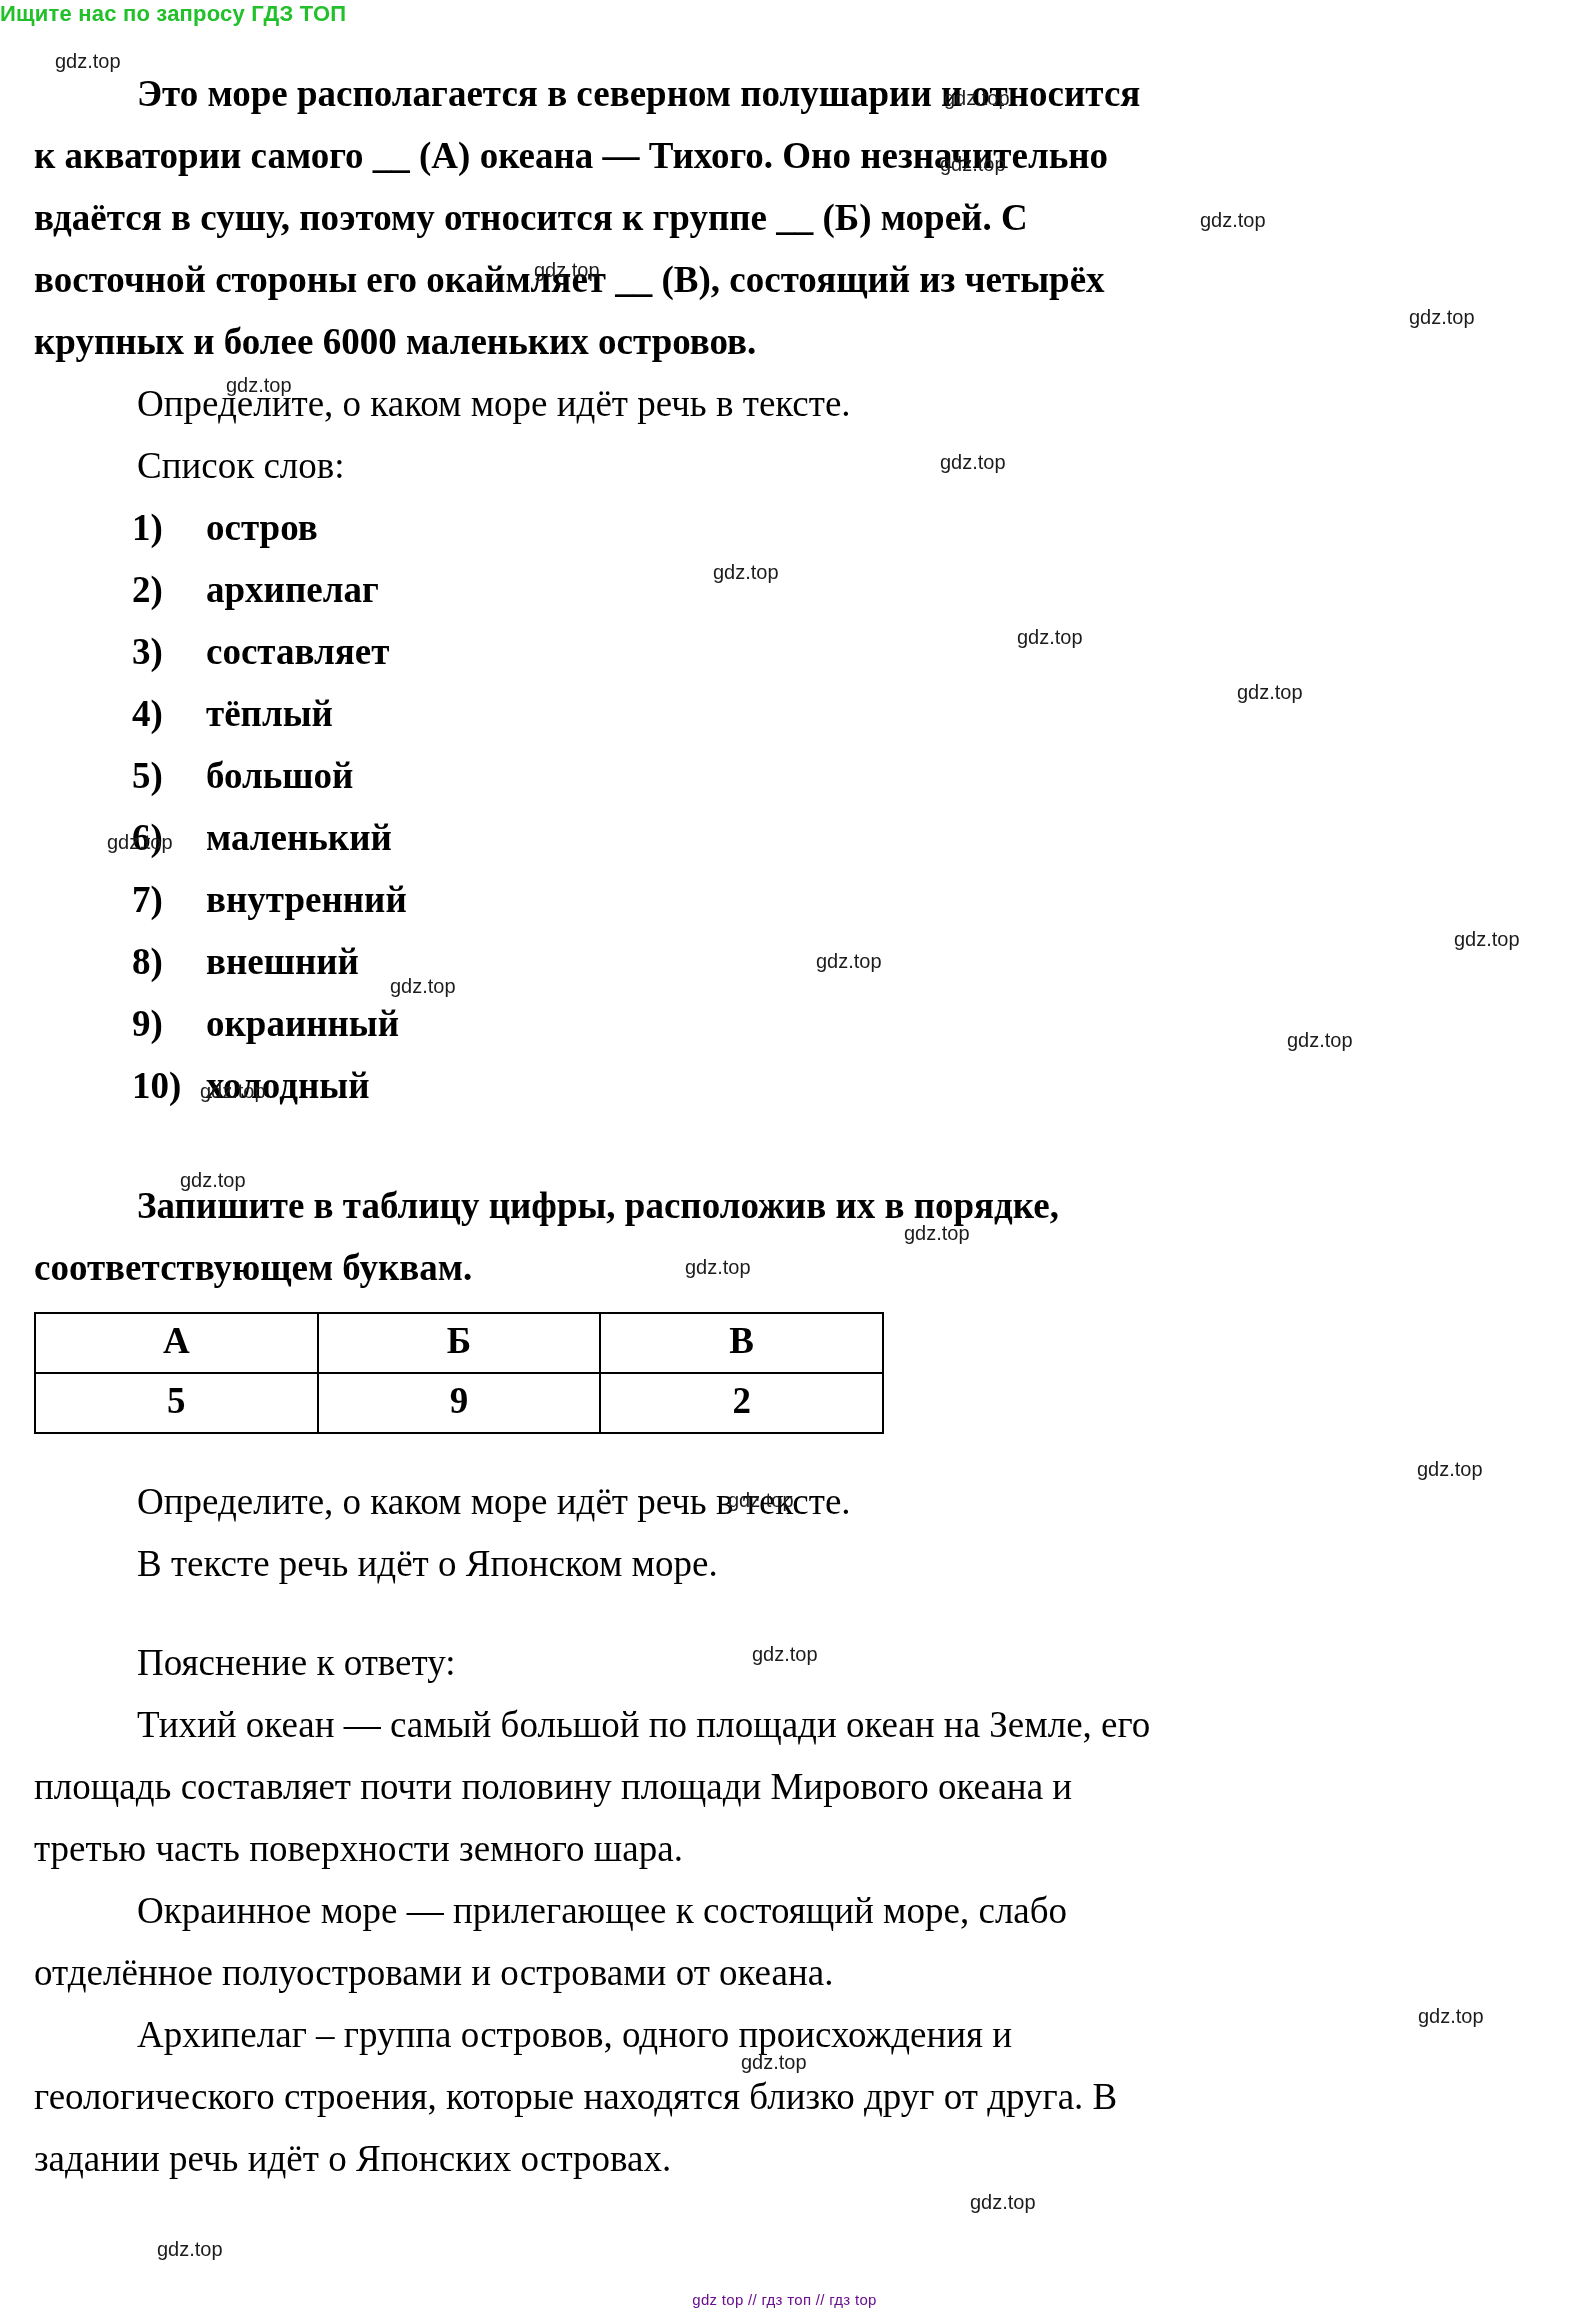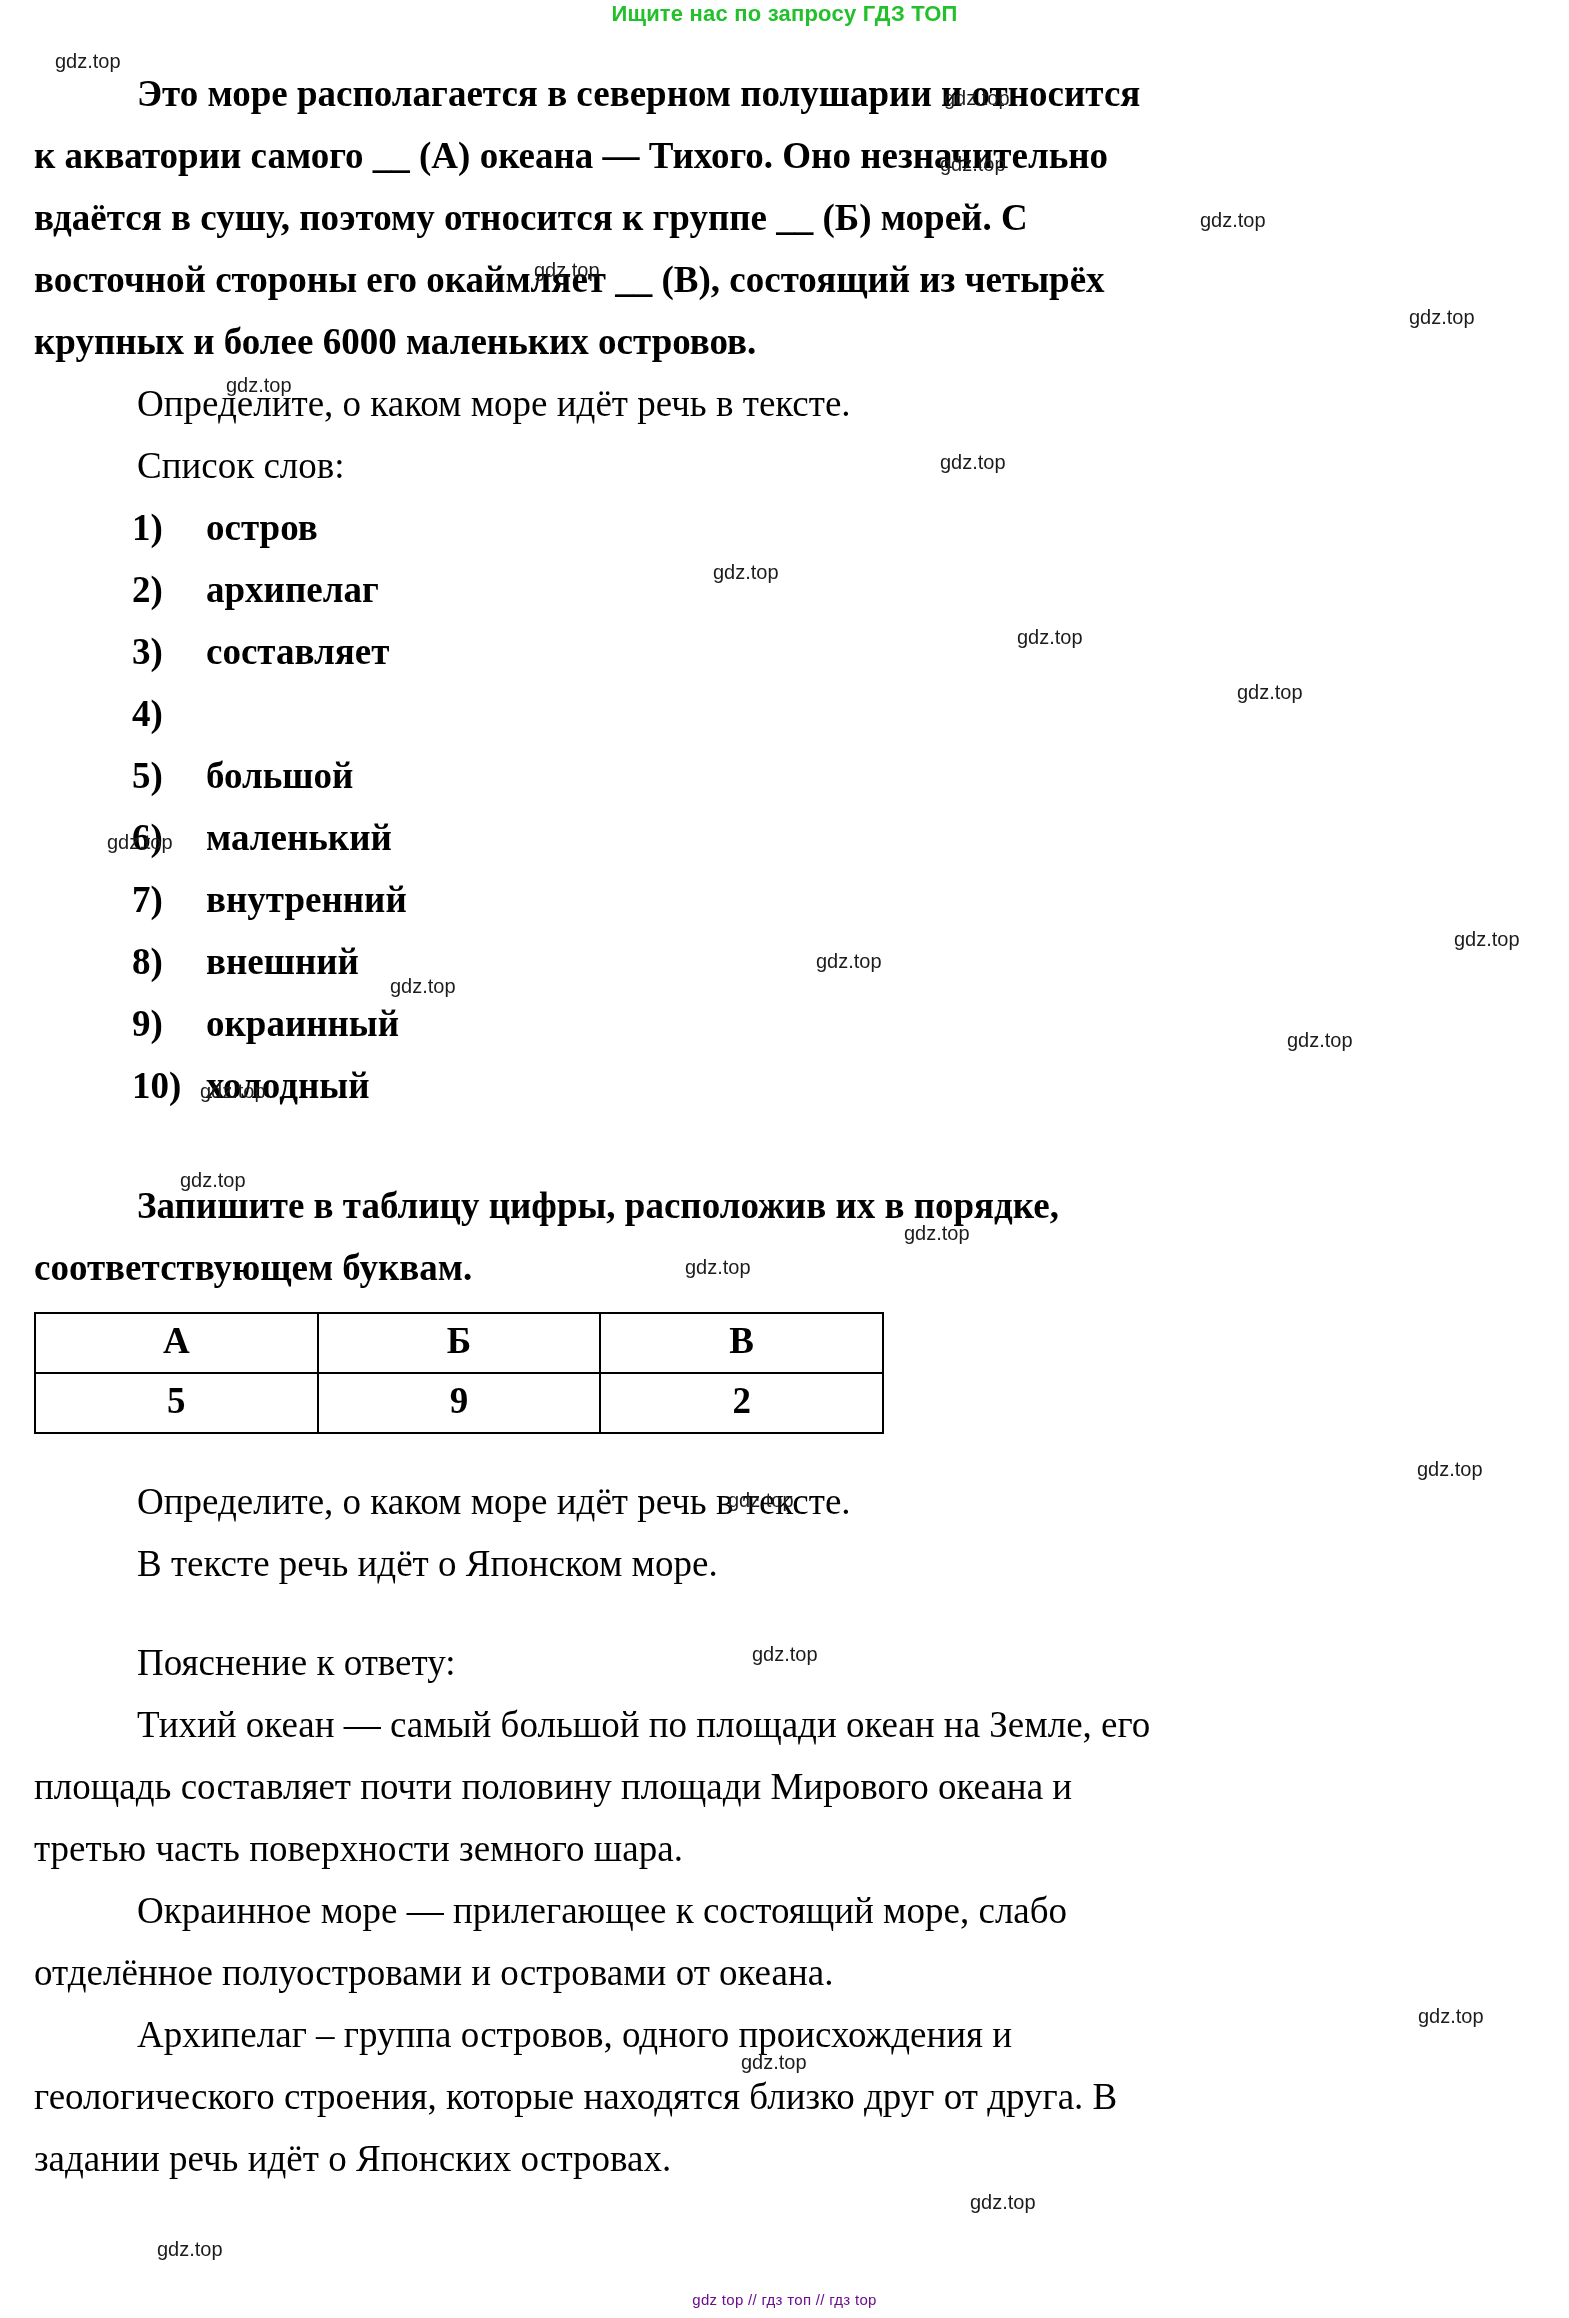--- a/index.html
+++ b/index.html
@@ -15,21 +15,21 @@
     color: #000000;
     overflow: hidden;
   }
 
   
   .promo-header {
     position: absolute;
     top: 0px;
     left: 0;
     width: 100%;
-    text-align: center;
+    text-align: left;
     font-family: "Liberation Sans", "DejaVu Sans", sans-serif;
     font-size: 22px;
     font-weight: 700;
     color: #22c02a;
     letter-spacing: 0.2px;
     line-height: 27px;
   }
   .promo-footer {
     position: absolute;
     bottom: 6.4px;
@@ -158,20 +158,21 @@
       <li>
         <span class="num">2)</span>
         <span class="word">архипелаг</span>
       </li>
       <li>
         <span class="num">3)</span>
         <span class="word">составляет</span>
       </li>
       <li>
         <span class="num">4)</span>
+        <span class="word">тёплый</span>
       </li>
       <li>
         <span class="num">5)</span>
         <span class="word">большой</span>
       </li>
       <li>
         <span class="num">6)</span>
         <span class="word">маленький</span>
       </li>
       <li>

